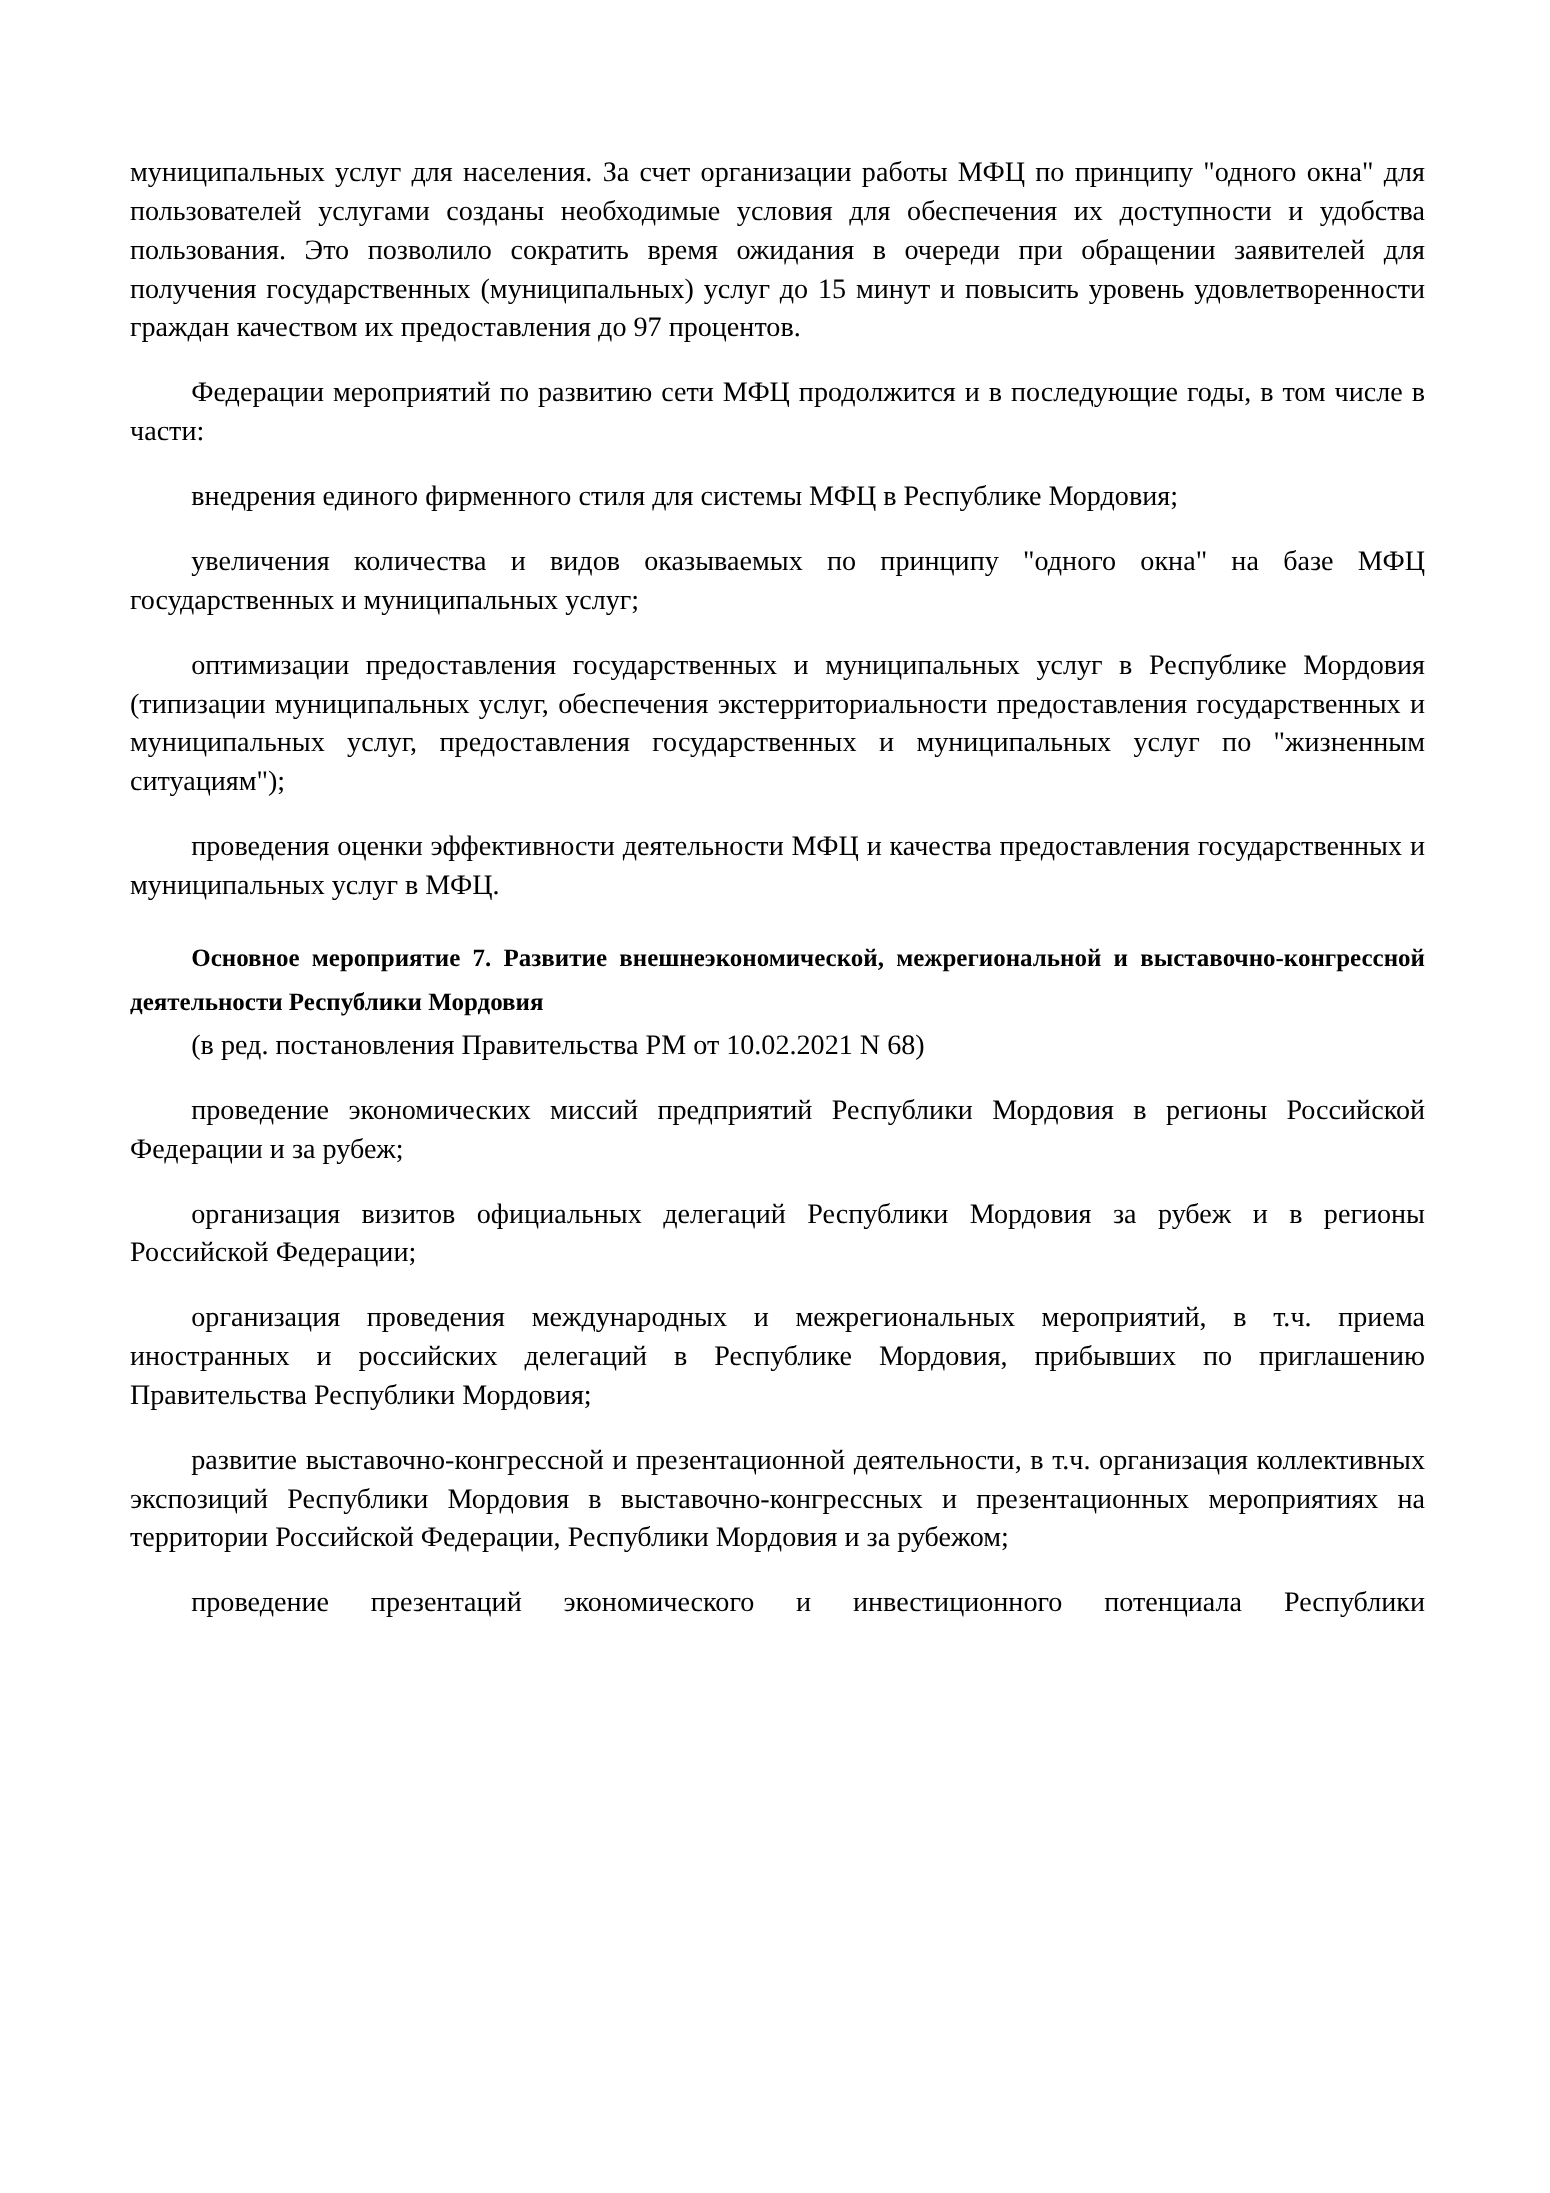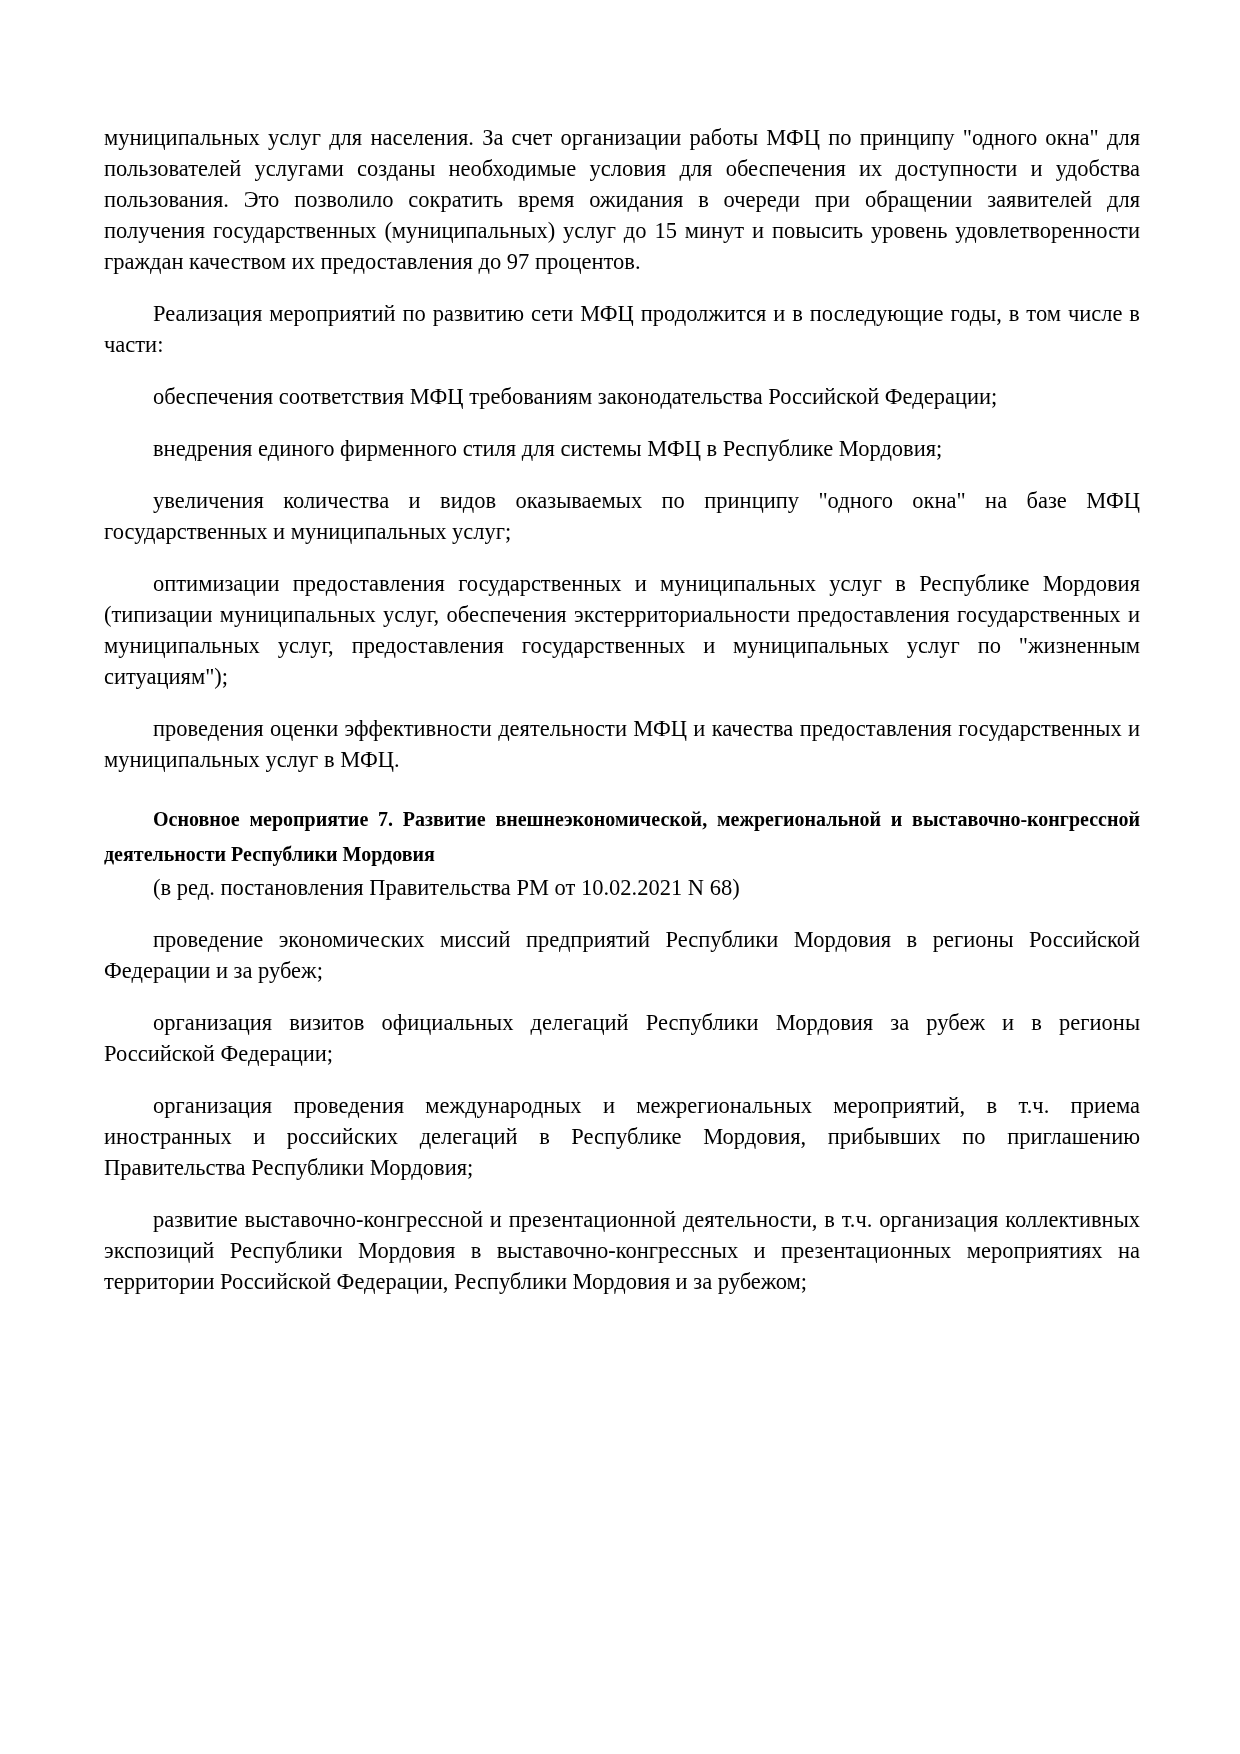--- a/index.html
+++ b/index.html
@@ -44,23 +44,22 @@
     text-align-last: justify;
   }
 </style>
 </head>
 <body>
 
 <div class="page">
 
   <p class="continuation">муниципальных услуг для населения. За счет организации работы МФЦ по принципу "одного окна" для пользователей услугами созданы необходимые условия для обеспечения их доступности и удобства пользования. Это позволило сократить время ожидания в очереди при обращении заявителей для получения государственных (муниципальных) услуг до 15 минут и повысить уровень удовлетворенности граждан качеством их предоставления до 97 процентов.</p>
 
-  <p>Реализация мероприятий по развитию сети МФЦ продолжится и в последующие годы, в том числе в части:</p>
+  <p>Федерации мероприятий по развитию сети МФЦ продолжится и в последующие годы, в том числе в части:</p>
 
-  <p>обеспечения соответствия МФЦ требованиям законодательства Российской Федерации;</p>
 
   <p>внедрения единого фирменного стиля для системы МФЦ в Республике Мордовия;</p>
 
   <p>увеличения количества и видов оказываемых по принципу "одного окна" на базе МФЦ государственных и муниципальных услуг;</p>
 
   <p>оптимизации предоставления государственных и муниципальных услуг в Республике Мордовия (типизации муниципальных услуг, обеспечения экстерриториальности предоставления государственных и муниципальных услуг, предоставления государственных и муниципальных услуг по "жизненным ситуациям");</p>
 
   <p>проведения оценки эффективности деятельности МФЦ и качества предоставления государственных и муниципальных услуг в МФЦ.</p>
 
   <h2 class="section-heading">Основное мероприятие 7. Развитие внешнеэкономической, межрегиональной и выставочно-конгрессной деятельности Республики Мордовия</h2>
@@ -71,14 +70,15 @@
   <p>проведение экономических миссий предприятий Республики Мордовия в регионы Российской Федерации и за рубеж;</p>
 
   <p>организация визитов официальных делегаций Республики Мордовия за рубеж и в регионы Российской Федерации;</p>
 
   <p>организация проведения международных и межрегиональных мероприятий, в т.ч. приема иностранных и российских делегаций в Республике Мордовия, прибывших по приглашению Правительства Республики Мордовия;</p>
 
 
 
   <p>развитие выставочно-конгрессной и презентационной деятельности, в т.ч. организация коллективных экспозиций Республики Мордовия в выставочно-конгрессных и презентационных мероприятиях на территории Российской Федерации, Республики Мордовия и за рубежом;</p>
 
+  <p class="cutoff">проведение презентаций экономического и инвестиционного потенциала Республики</p>
 
 </div>
 
 </body></html>

